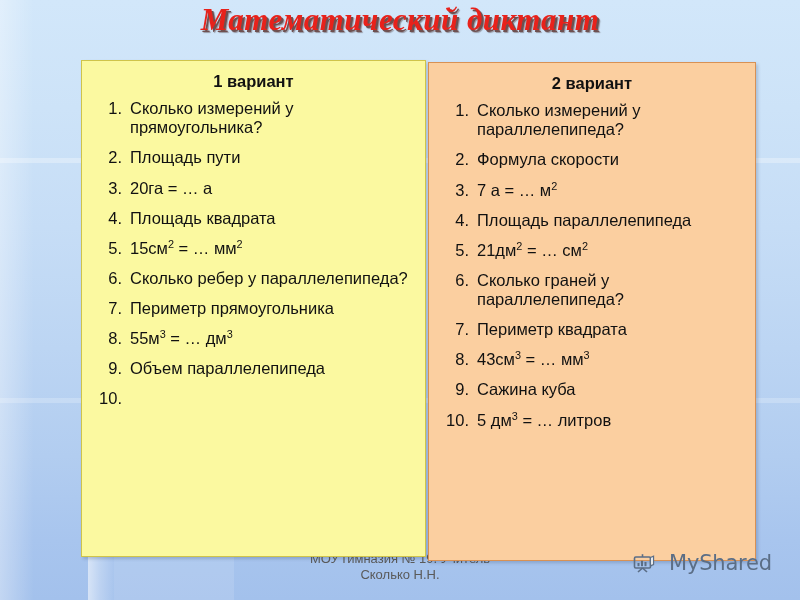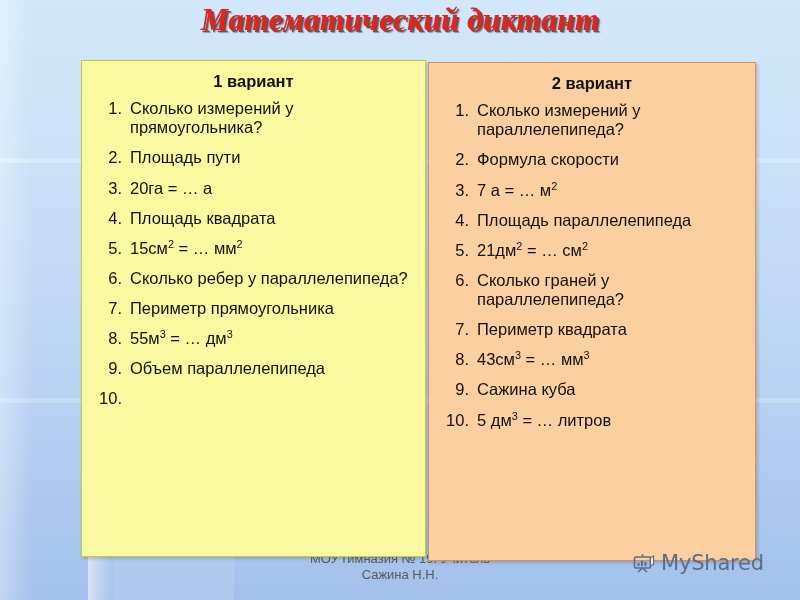--- a/index.html
+++ b/index.html
@@ -169,21 +169,21 @@
     z-index: 0;
   }
 
   
   #watermark {
     position: absolute;
     left: 632px;
     top: 551px;
     display: flex;
     align-items: center;
-    gap: 5px;
+    gap: 13px;
     z-index: 5;
   }
   #watermark .wm-text {
     font-family: "DejaVu Sans", "Liberation Sans", sans-serif;
     font-size: 21px;
     color: #5b6e86;
     letter-spacing: -0.2px;
   }
   #watermark .wm-icon {
     width: 24px;
@@ -199,21 +199,21 @@
   <div class="bg-band left-edge"></div>
   <div class="bg-band horizontal-1"></div>
   <div class="bg-band horizontal-2"></div>
   <div class="bg-band vertical-light"></div>
   <div class="bg-band vertical-light2"></div>
 
   <div id="title">Математический диктант</div>
 
   <div id="footer-credit">
     <div>МОУ гимназия № 19. Учитель</div>
-    <div>Сажина Н.Н.</div>
+    <div>Сколько Н.Н.</div>
   </div>
 
   <div class="variant-box" id="box-variant-1">
     <div class="variant-heading">1 вариант</div>
     <ol class="variant-list" id="list-variant-1">
         <li>
           <span class="num">1.</span>
           <span class="txt">Сколько измерений у прямоугольника?</span>
         </li>
         <li>

